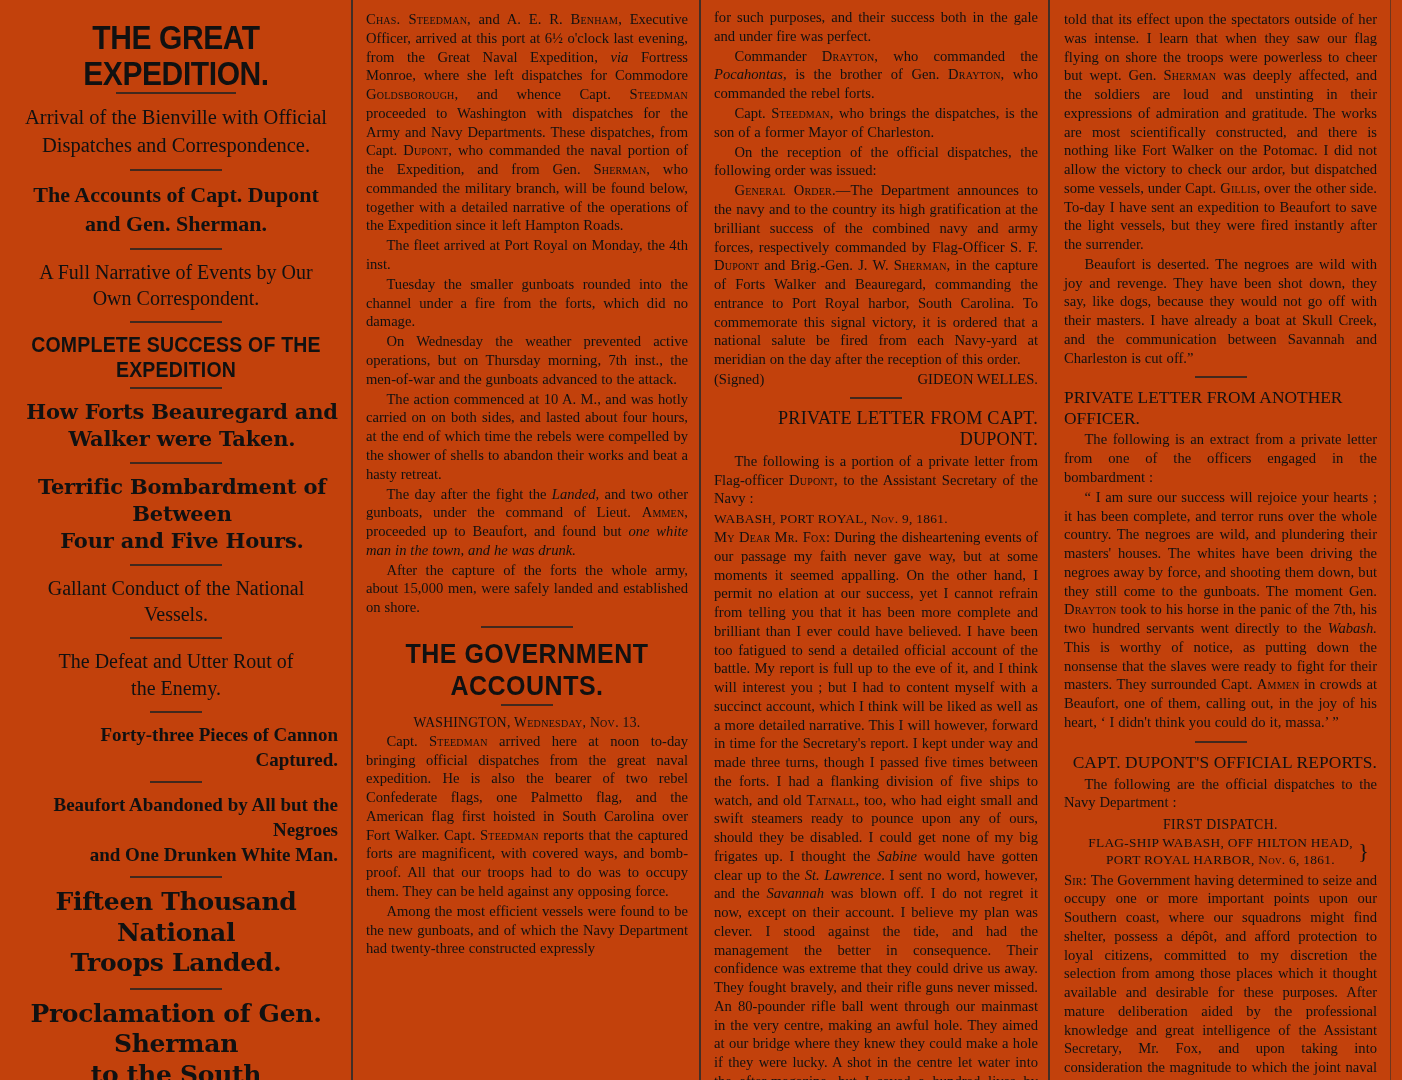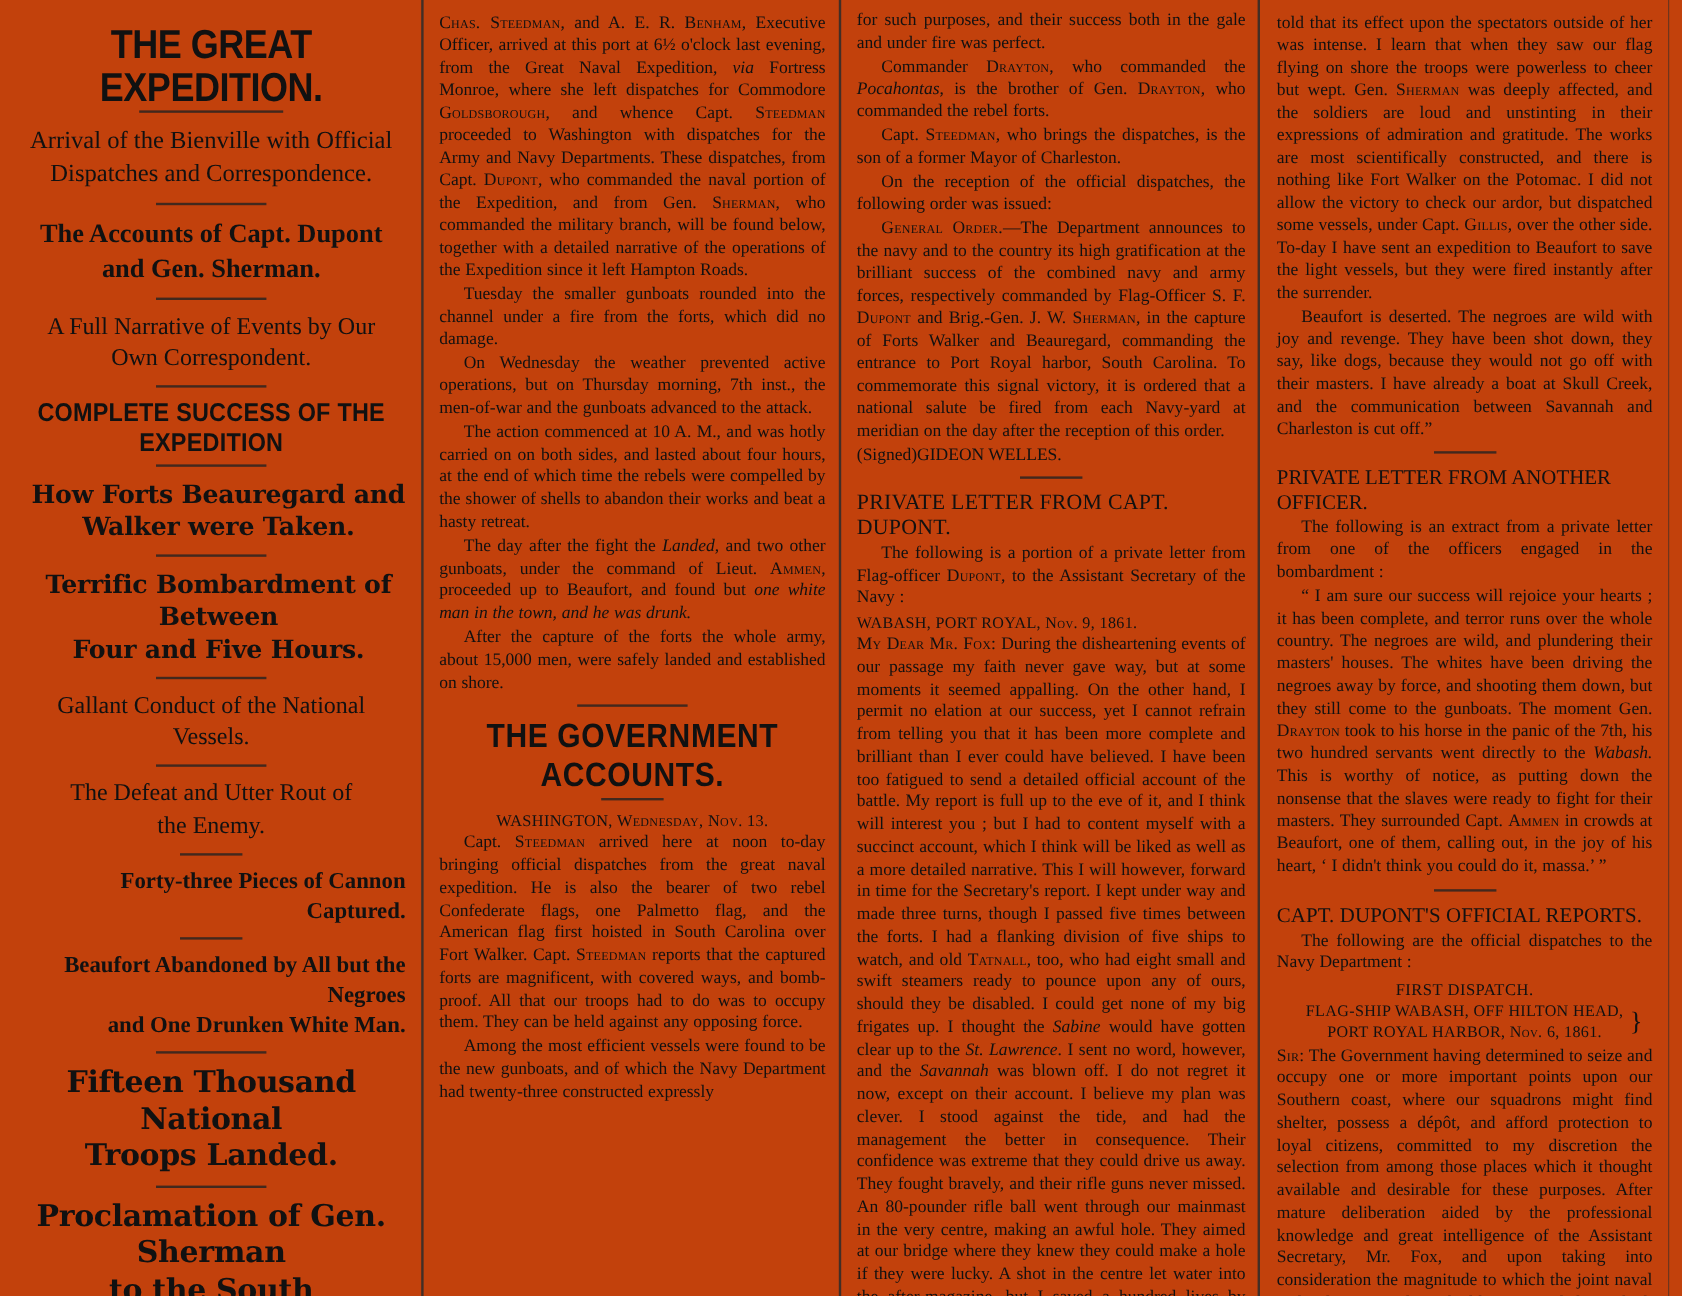--- a/index.html
+++ b/index.html
@@ -147,21 +147,21 @@
     font-weight: 700;
     font-size: 25px;
     text-align: center;
     letter-spacing: 0.5px;
     margin: 6px 0 2px 0;
     transform: scaleY(1.12);
     transform-origin: center top;
   }
   .sub-head {
     font-size: 16.6px;
-    text-align: left;
+    text-align: right;
     margin: 7px 0 2px 0;
     letter-spacing: 0.1px;
   }
   .sub-head-left {
     font-size: 16.4px;
     text-align: left;
     margin: 6px 0 1px 0;
   }
   .dateline {
     font-size: 13.6px;
@@ -173,21 +173,21 @@
   .dateline-right {
     font-size: 13.4px;
     text-align: left;
     margin: 3px 0 1px 0;
     font-variant: small-caps;
     letter-spacing: .3px;
     padding-right: 6px;
   }
   .signed-row {
     display: flex;
-    justify-content: flex-start;
+    justify-content: space-between;
     font-size: 14.6px;
     margin: 2px 0 0 0;
   }
   .center-small {
     font-size: 13.8px;
     text-align: center;
     margin: 5px 0 1px 0;
     font-variant: small-caps;
     letter-spacing: .4px;
   }
@@ -292,20 +292,21 @@
         <div>Proclamation of Gen. Sherman</div>
         <div>to the South Carolinians.</div>
       </div>
 
     </div>
 
     <div class="col col-2">
 
       <p class="body-p noind"><span class="sc">Chas. Steedman</span>, and A. E. R. <span class="sc">Benham</span>, Executive Officer, arrived at this port at 6½ o'clock last evening, from the Great Naval Expedition, <span class="ital">via</span> Fortress Monroe, where she left dispatches for Commodore <span class="sc">Goldsborough</span>, and whence Capt. <span class="sc">Steedman</span> proceeded to Washington with dispatches for the Army and Navy Departments. These dispatches, from Capt. <span class="sc">Dupont</span>, who commanded the naval portion of the Expedition, and from Gen. <span class="sc">Sherman</span>, who commanded the military branch, will be found below, together with a detailed narrative of the operations of the Expedition since it left Hampton Roads.</p>
 
+      <p class="body-p">The fleet arrived at Port Royal on Monday, the 4th inst.</p>
       <p class="body-p">Tuesday the smaller gunboats rounded into the channel under a fire from the forts, which did no damage.</p>
       <p class="body-p">On Wednesday the weather prevented active operations, but on Thursday morning, 7th inst., the men-of-war and the gunboats advanced to the attack.</p>
       <p class="body-p">The action commenced at 10 A. M., and was hotly carried on on both sides, and lasted about four hours, at the end of which time the rebels were compelled by the shower of shells to abandon their works and beat a hasty retreat.</p>
 
       <p class="body-p">The day after the fight the <span class="ital">Landed</span>, and two other gunboats, under the command of Lieut. <span class="sc">Ammen</span>, proceeded up to Beaufort, and found but <span class="ital">one white man in the town, and he was drunk.</span></p>
 
       <p class="body-p">After the capture of the forts the whole army, about 15,000 men, were safely landed and established on shore.</p>
 
       <div class="dash"></div>
       <div class="sec-head">THE GOVERNMENT ACCOUNTS.</div>

